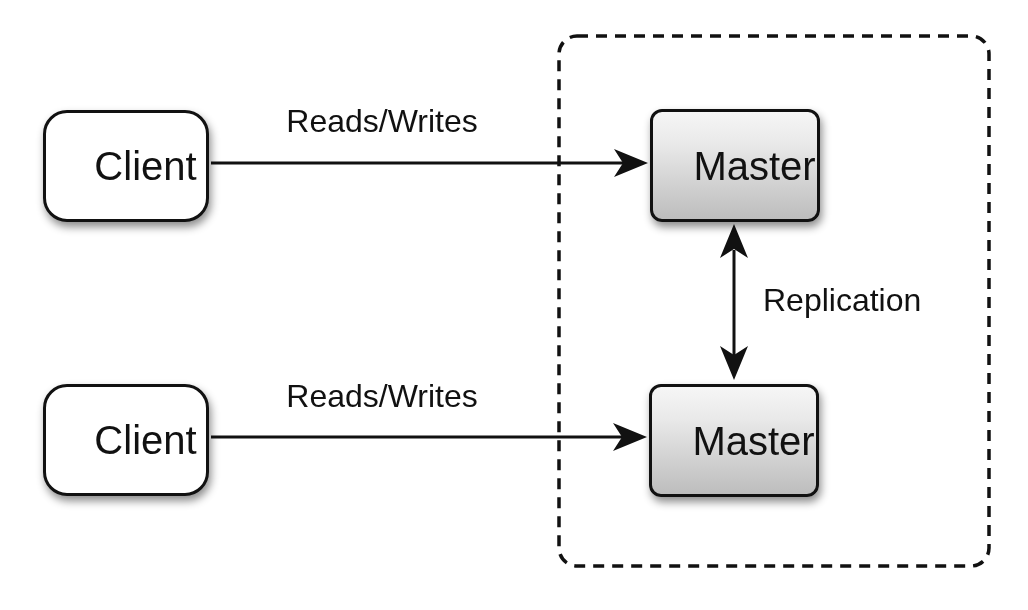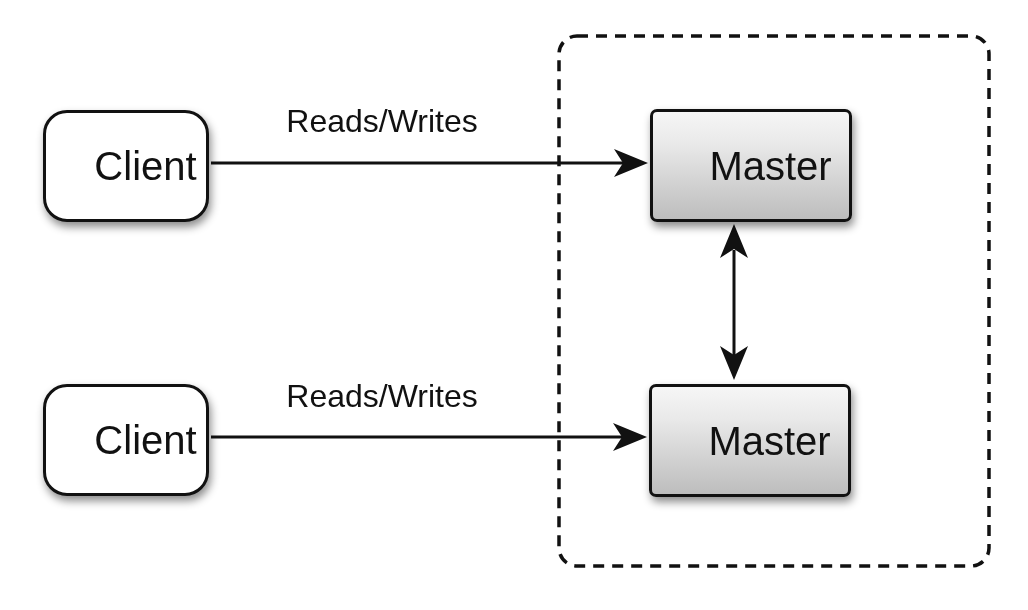--- a/index.html
+++ b/index.html
@@ -37,23 +37,23 @@
   }
   .client {
     width: 166px;
     height: 112px;
     border-radius: 24px;
     background: #ffffff;
   }
   .client-top   { left: 43px;  top: 110px; }
   .client-bottom{ left: 43px;  top: 384px; }
   .master {
-    width: 202px;
+    width: 170px;
     height: 113px;
-    border-radius: 7px;
+    border-radius: 12px;
     background: linear-gradient(180deg, #f6f6f6 0%, #e9e9e9 30%, #bdbdbd 100%);
   }
   .master-top   { left: 650px; top: 109px; }
   .master-bottom{ left: 649px; top: 384px; }
   .edge-label {
     position: absolute;
     font-size: 32px;
     line-height: 42px;
     white-space: nowrap;
   }
@@ -100,14 +100,15 @@
   </div>
 
   <div class="node master master-bottom">
     <span>Master</span>
   </div>
 
   <div class="edge-label rw-top">Reads/Writes</div>
 
   <div class="edge-label rw-bottom">Reads/Writes</div>
 
+  <div class="edge-label repl">Replication</div>
 
 </div>
 
 </body></html>

